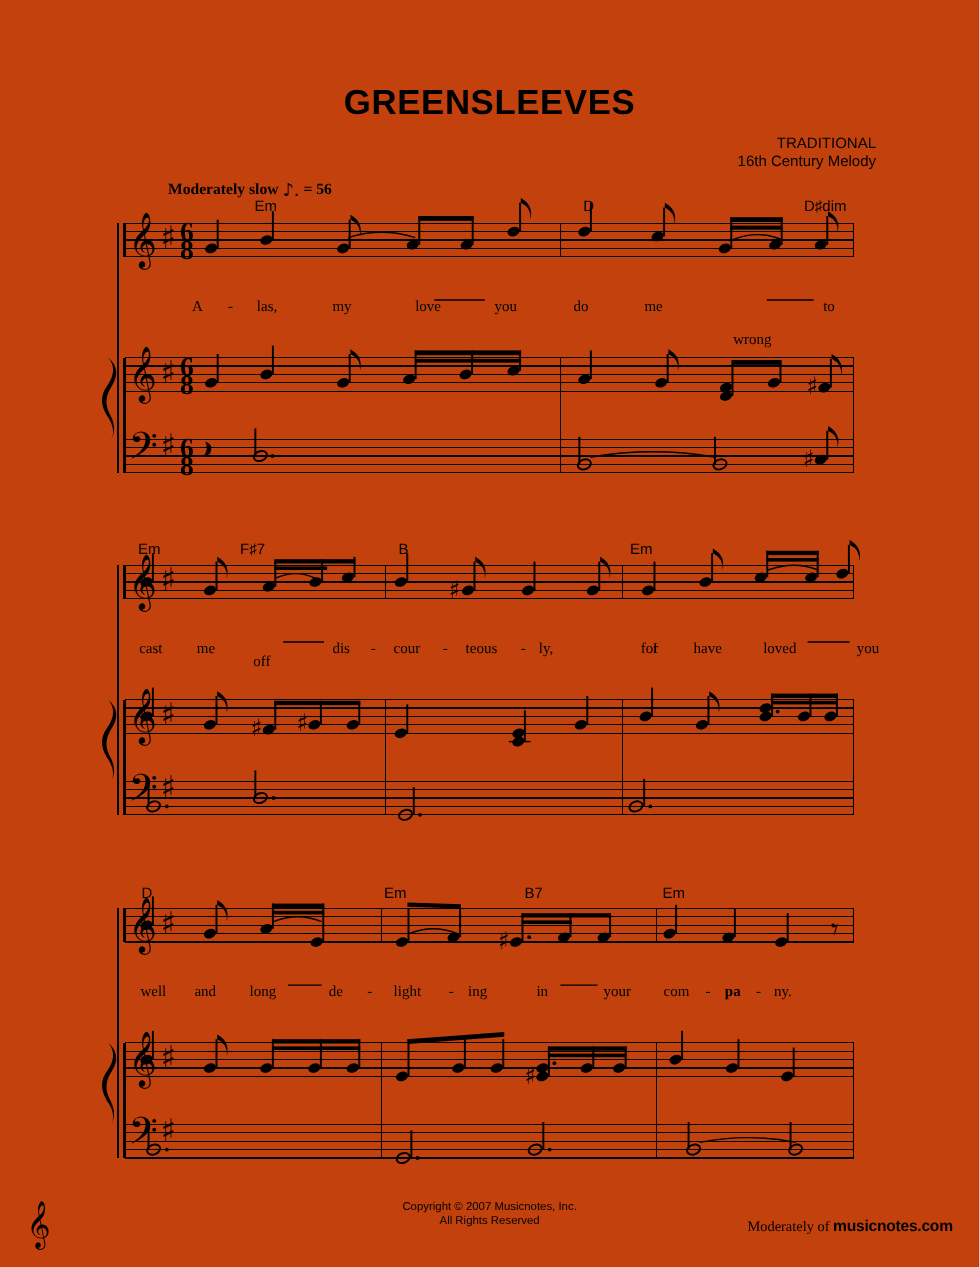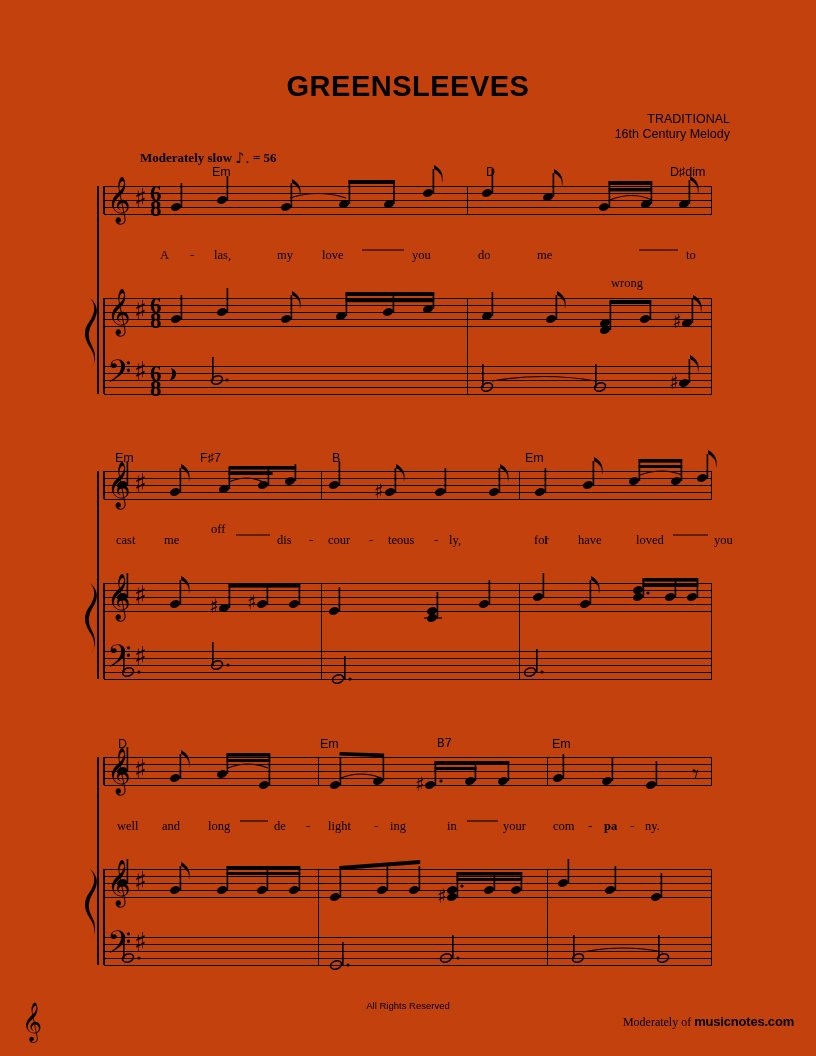--- a/index.html
+++ b/index.html
@@ -706,39 +706,39 @@
     <span class="chord" style="left:486px; top:165px;">D</span>
     <span class="chord" style="left:670px; top:165px;">D♯dim</span>
 
     <span class="chord" style="left:115px; top:451px;">Em</span>
     <span class="chord" style="left:200px; top:451px;">F♯7</span>
     <span class="chord" style="left:332px; top:451px;">B</span>
     <span class="chord" style="left:525px; top:451px;">Em</span>
 
     <span class="chord" style="left:118px; top:737px;">D</span>
     <span class="chord" style="left:320px; top:737px;">Em</span>
-    <span class="chord" style="left:437px; top:737px;font-family:Liberation Mono, monospace;">B7</span>
+    <span class="chord" style="left:437px; top:737px;">B7</span>
     <span class="chord" style="left:552px; top:737px;">Em</span>
   </div>
 
   <div>
     <span class="lyric" style="left:160px; top:248px;">A</span>
     <span class="lyric" style="left:190px; top:248px;">-</span>
     <span class="lyric" style="left:214px; top:248px;">las,</span>
     <span class="lyric" style="left:277px; top:248px;">my</span>
-    <span class="lyric" style="left:322px; top:248px;">love</span>
+    <span class="lyric" style="left:346px; top:248px;">love</span>
     <span class="lyric" style="left:412px; top:248px;">you</span>
     <span class="lyric" style="left:478px; top:248px;">do</span>
     <span class="lyric" style="left:537px; top:248px;">me</span>
     <span class="lyric" style="left:611px; top:248px;margin-top:28px;">wrong</span>
     <span class="lyric" style="left:686px; top:248px;">to</span>
 
     <span class="lyric" style="left:116px; top:533px;">cast</span>
     <span class="lyric" style="left:164px; top:533px;">me</span>
-    <span class="lyric" style="left:211px; top:522px;text-align:center;">off</span>
+    <span class="lyric" style="left:211px; top:544px;text-align:center;">off</span>
     <span class="lyric" style="left:277px; top:533px;">dis</span>
     <span class="lyric" style="left:309px; top:533px;">-</span>
     <span class="lyric" style="left:328px; top:533px;">cour</span>
     <span class="lyric" style="left:369px; top:533px;">-</span>
     <span class="lyric" style="left:388px; top:533px;">teous</span>
     <span class="lyric" style="left:434px; top:533px;">-</span>
     <span class="lyric" style="left:449px; top:533px;">ly,</span>
     <span class="lyric" style="left:497px; top:533px;margin-left:37px;">for</span>
     <span class="lyric" style="left:544px; top:533px;">I</span>
     <span class="lyric" style="left:578px; top:533px;">have</span>
@@ -756,20 +756,21 @@
     <span class="lyric" style="left:447px; top:819px;">in</span>
     <span class="lyric" style="left:503px; top:819px;">your</span>
     <span class="lyric" style="left:553px; top:819px;">com</span>
     <span class="lyric" style="left:588px; top:819px;">-</span>
     <span class="lyric" style="left:604px; top:819px;font-weight:bold;">pa</span>
     <span class="lyric" style="left:630px; top:819px;">-</span>
     <span class="lyric" style="left:645px; top:819px;">ny.</span>
   </div>
 
   <div class="copyright">
+    <div>Copyright © 2007 Musicnotes, Inc.</div>
     <div>All Rights Reserved</div>
   </div>
 
   <div class="footer-logo">𝄞</div>
 
   <div class="footer-right">
     <span>Moderately of </span><span class="brand">musicnotes.com</span>
   </div>
 
 </div>

